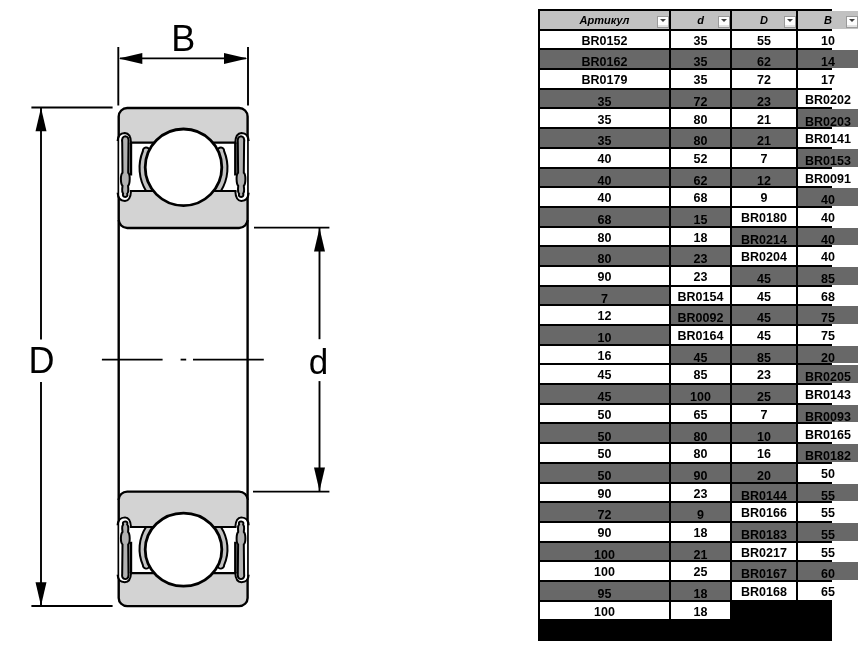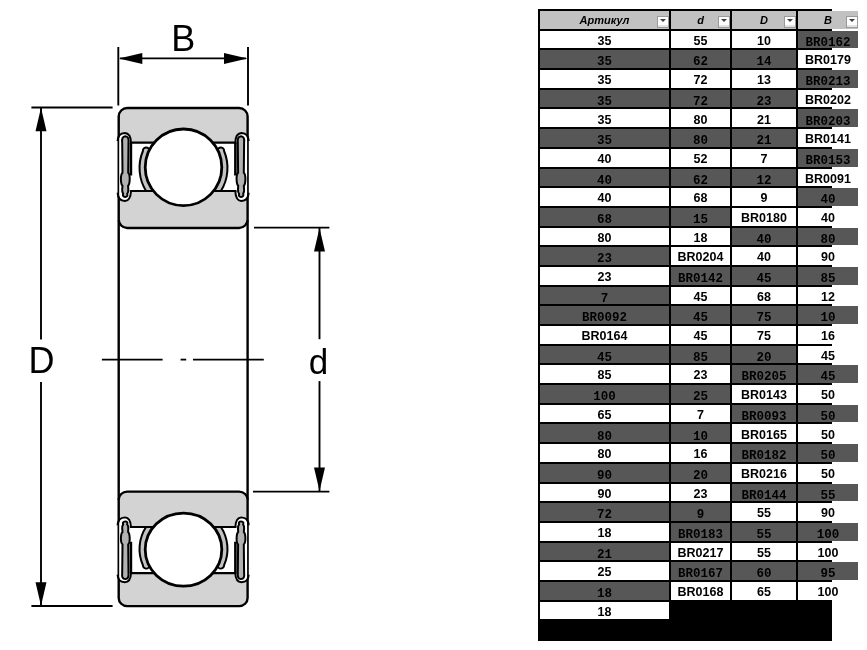--- a/index.html
+++ b/index.html
@@ -1,21 +1,21 @@
 <!DOCTYPE html>
 <html><head><meta charset="utf-8">
 <style>
 html,body{margin:0;padding:0;background:#fff;}
 body{width:867px;height:650px;position:relative;overflow:hidden;font-family:"Liberation Sans",sans-serif;filter:grayscale(1);}
 #tbl{position:absolute;left:538px;top:9px;width:294px;height:632.4px;background:#000;
 display:grid;grid-template-columns:129px 59px 64px 60px;grid-template-rows:17.7px repeat(31,17.7px);
 gap:2px;padding:2px;box-sizing:border-box;}
 .c{display:flex;align-items:center;justify-content:center;font-weight:bold;font-size:12.5px;color:#000;line-height:1;}
 .w{background:#fff;padding-top:3px;}
-.g{background:#0369a1;padding-top:7px;font-family:Liberation Mono, monospace;}
+.g{background:#ef4444;padding-top:7px;}
 .h{background:#c1c1c1;position:relative;font-size:11px;padding-top:1px;}
 .h i{font-style:italic;}
 .fb{position:absolute;right:0.5px;bottom:0.8px;width:12px;height:12px;background:#fdfdfd;
 border:1px solid #9a9a9a;box-sizing:border-box;display:flex;align-items:center;justify-content:center;
 box-shadow:inset 0 -2px 0 #dfe3ea;}
 .tr{width:0;height:0;border-left:3px solid transparent;border-right:3px solid transparent;
 border-top:3.5px solid #3f3f3f;margin-top:-2.5px;}
 </style></head>
 <body>
 <svg width="538" height="650" viewBox="0 0 538 650" style="position:absolute;left:0;top:0">
@@ -118,32 +118,32 @@
       <span class="fb">
         <span class="tr"></span>
       </span>
     </div>
 <div class="c h">
       <i>B</i>
       <span class="fb">
         <span class="tr"></span>
       </span>
     </div>
+<div class="c w">BR0152</div>
 <div class="c w">35</div>
 <div class="c w">55</div>
 <div class="c w">10</div>
 <div class="c g">BR0162</div>
 <div class="c g">35</div>
 <div class="c g">62</div>
 <div class="c g">14</div>
 <div class="c w">BR0179</div>
 <div class="c w">35</div>
 <div class="c w">72</div>
-<div class="c w">13</div>
-<div class="c g">BR0213</div>
+<div class="c w">17</div>
 <div class="c g">35</div>
 <div class="c g">72</div>
 <div class="c g">23</div>
 <div class="c w">BR0202</div>
 <div class="c w">35</div>
 <div class="c w">80</div>
 <div class="c w">21</div>
 <div class="c g">BR0203</div>
 <div class="c g">35</div>
 <div class="c g">80</div>
@@ -160,31 +160,32 @@
 <div class="c w">40</div>
 <div class="c w">68</div>
 <div class="c w">9</div>
 <div class="c g">40</div>
 <div class="c g">68</div>
 <div class="c g">15</div>
 <div class="c w">BR0180</div>
 <div class="c w">40</div>
 <div class="c w">80</div>
 <div class="c w">18</div>
+<div class="c g">BR0214</div>
 <div class="c g">40</div>
 <div class="c g">80</div>
 <div class="c g">23</div>
 <div class="c w">BR0204</div>
 <div class="c w">40</div>
 <div class="c w">90</div>
 <div class="c w">23</div>
-<div class="c g">BR0142</div>
 <div class="c g">45</div>
 <div class="c g">85</div>
 <div class="c g">7</div>
+<div class="c w">BR0154</div>
 <div class="c w">45</div>
 <div class="c w">68</div>
 <div class="c w">12</div>
 <div class="c g">BR0092</div>
 <div class="c g">45</div>
 <div class="c g">75</div>
 <div class="c g">10</div>
 <div class="c w">BR0164</div>
 <div class="c w">45</div>
 <div class="c w">75</div>
@@ -208,28 +209,28 @@
 <div class="c g">80</div>
 <div class="c g">10</div>
 <div class="c w">BR0165</div>
 <div class="c w">50</div>
 <div class="c w">80</div>
 <div class="c w">16</div>
 <div class="c g">BR0182</div>
 <div class="c g">50</div>
 <div class="c g">90</div>
 <div class="c g">20</div>
-<div class="c w">BR0216</div>
 <div class="c w">50</div>
 <div class="c w">90</div>
 <div class="c w">23</div>
 <div class="c g">BR0144</div>
 <div class="c g">55</div>
 <div class="c g">72</div>
 <div class="c g">9</div>
+<div class="c w">BR0166</div>
 <div class="c w">55</div>
 <div class="c w">90</div>
 <div class="c w">18</div>
 <div class="c g">BR0183</div>
 <div class="c g">55</div>
 <div class="c g">100</div>
 <div class="c g">21</div>
 <div class="c w">BR0217</div>
 <div class="c w">55</div>
 <div class="c w">100</div>

